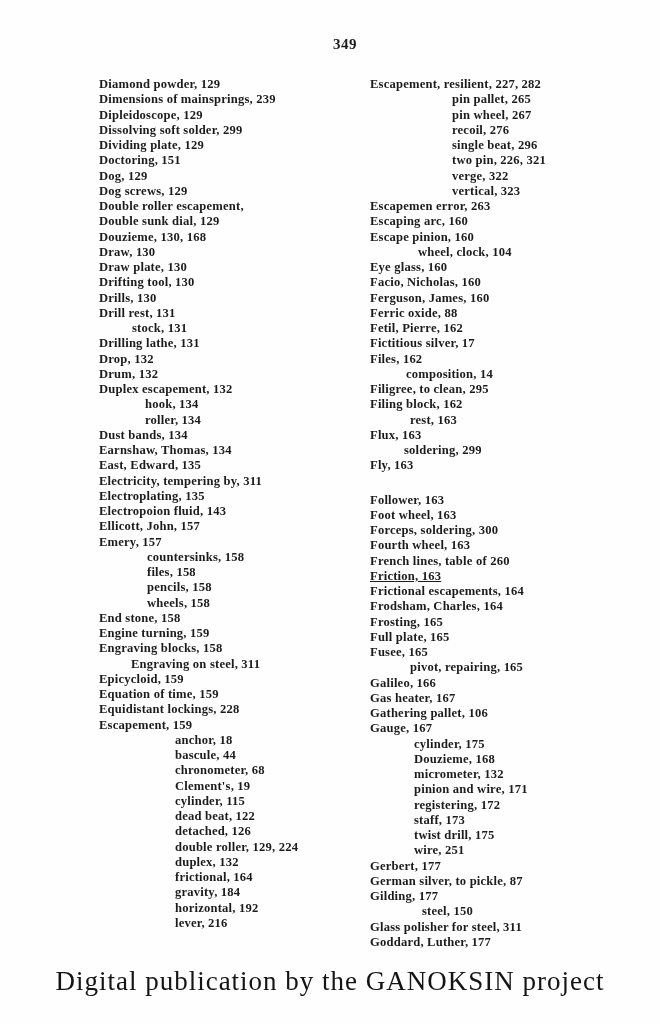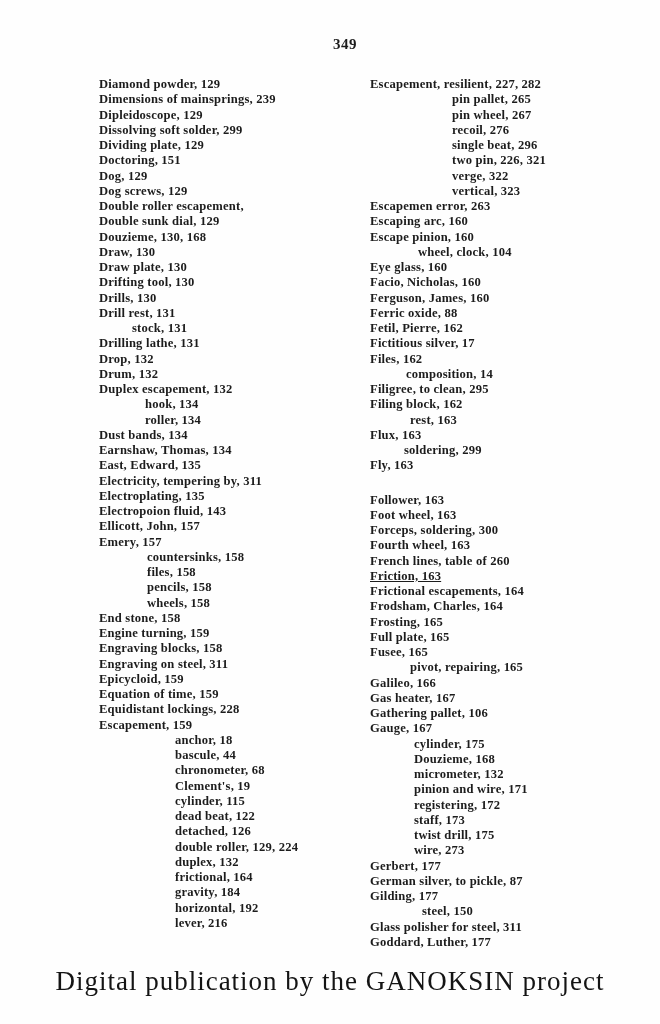--- a/index.html
+++ b/index.html
@@ -91,21 +91,21 @@
       <div class="entry" style="padding-left: 0px;">Electropoion fluid, 143</div>
       <div class="entry" style="padding-left: 0px;">Ellicott, John, 157</div>
       <div class="entry" style="padding-left: 0px;">Emery, 157</div>
       <div class="entry" style="padding-left: 48px;">countersinks, 158</div>
       <div class="entry" style="padding-left: 48px;">files, 158</div>
       <div class="entry" style="padding-left: 48px;">pencils, 158</div>
       <div class="entry" style="padding-left: 48px;">wheels, 158</div>
       <div class="entry" style="padding-left: 0px;">End stone, 158</div>
       <div class="entry" style="padding-left: 0px;">Engine turning, 159</div>
       <div class="entry" style="padding-left: 0px;">Engraving blocks, 158</div>
-      <div class="entry" style="padding-left: 0px;">Engraving on steel, 311</div>
+      <div class="entry" style="padding-left: 0px; margin-left: 32px;">Engraving on steel, 311</div>
       <div class="entry" style="padding-left: 0px;">Epicycloid, 159</div>
       <div class="entry" style="padding-left: 0px;">Equation of time, 159</div>
       <div class="entry" style="padding-left: 0px;">Equidistant lockings, 228</div>
       <div class="entry" style="padding-left: 0px;">Escapement, 159</div>
       <div class="entry" style="padding-left: 76px;">anchor, 18</div>
       <div class="entry" style="padding-left: 76px;">bascule, 44</div>
       <div class="entry" style="padding-left: 76px;">chronometer, 68</div>
       <div class="entry" style="padding-left: 76px;">Clement's, 19</div>
       <div class="entry" style="padding-left: 76px;">cylinder, 115</div>
       <div class="entry" style="padding-left: 76px;">dead beat, 122</div>
@@ -161,21 +161,21 @@
       <div class="entry" style="padding-left: 0px;">Gas heater, 167</div>
       <div class="entry" style="padding-left: 0px;">Gathering pallet, 106</div>
       <div class="entry" style="padding-left: 0px;">Gauge, 167</div>
       <div class="entry" style="padding-left: 44px;">cylinder, 175</div>
       <div class="entry" style="padding-left: 44px;">Douzieme, 168</div>
       <div class="entry" style="padding-left: 44px;">micrometer, 132</div>
       <div class="entry" style="padding-left: 44px;">pinion and wire, 171</div>
       <div class="entry" style="padding-left: 44px;">registering, 172</div>
       <div class="entry" style="padding-left: 44px;">staff, 173</div>
       <div class="entry" style="padding-left: 44px;">twist drill, 175</div>
-      <div class="entry" style="padding-left: 44px;">wire, 273</div>
+      <div class="entry" style="padding-left: 44px;">wire, 251</div>
       <div class="entry" style="padding-left: 0px;">Gerbert, 177</div>
       <div class="entry" style="padding-left: 0px;">German silver, to pickle, 87</div>
       <div class="entry" style="padding-left: 0px;">Gilding, 177</div>
       <div class="entry" style="padding-left: 52px;">steel, 150</div>
       <div class="entry" style="padding-left: 0px;">Glass polisher for steel, 311</div>
       <div class="entry" style="padding-left: 0px;">Goddard, Luther, 177</div>
     </div>
 
   <div class="footer">Digital publication by the GANOKSIN project</div>
 </div>

